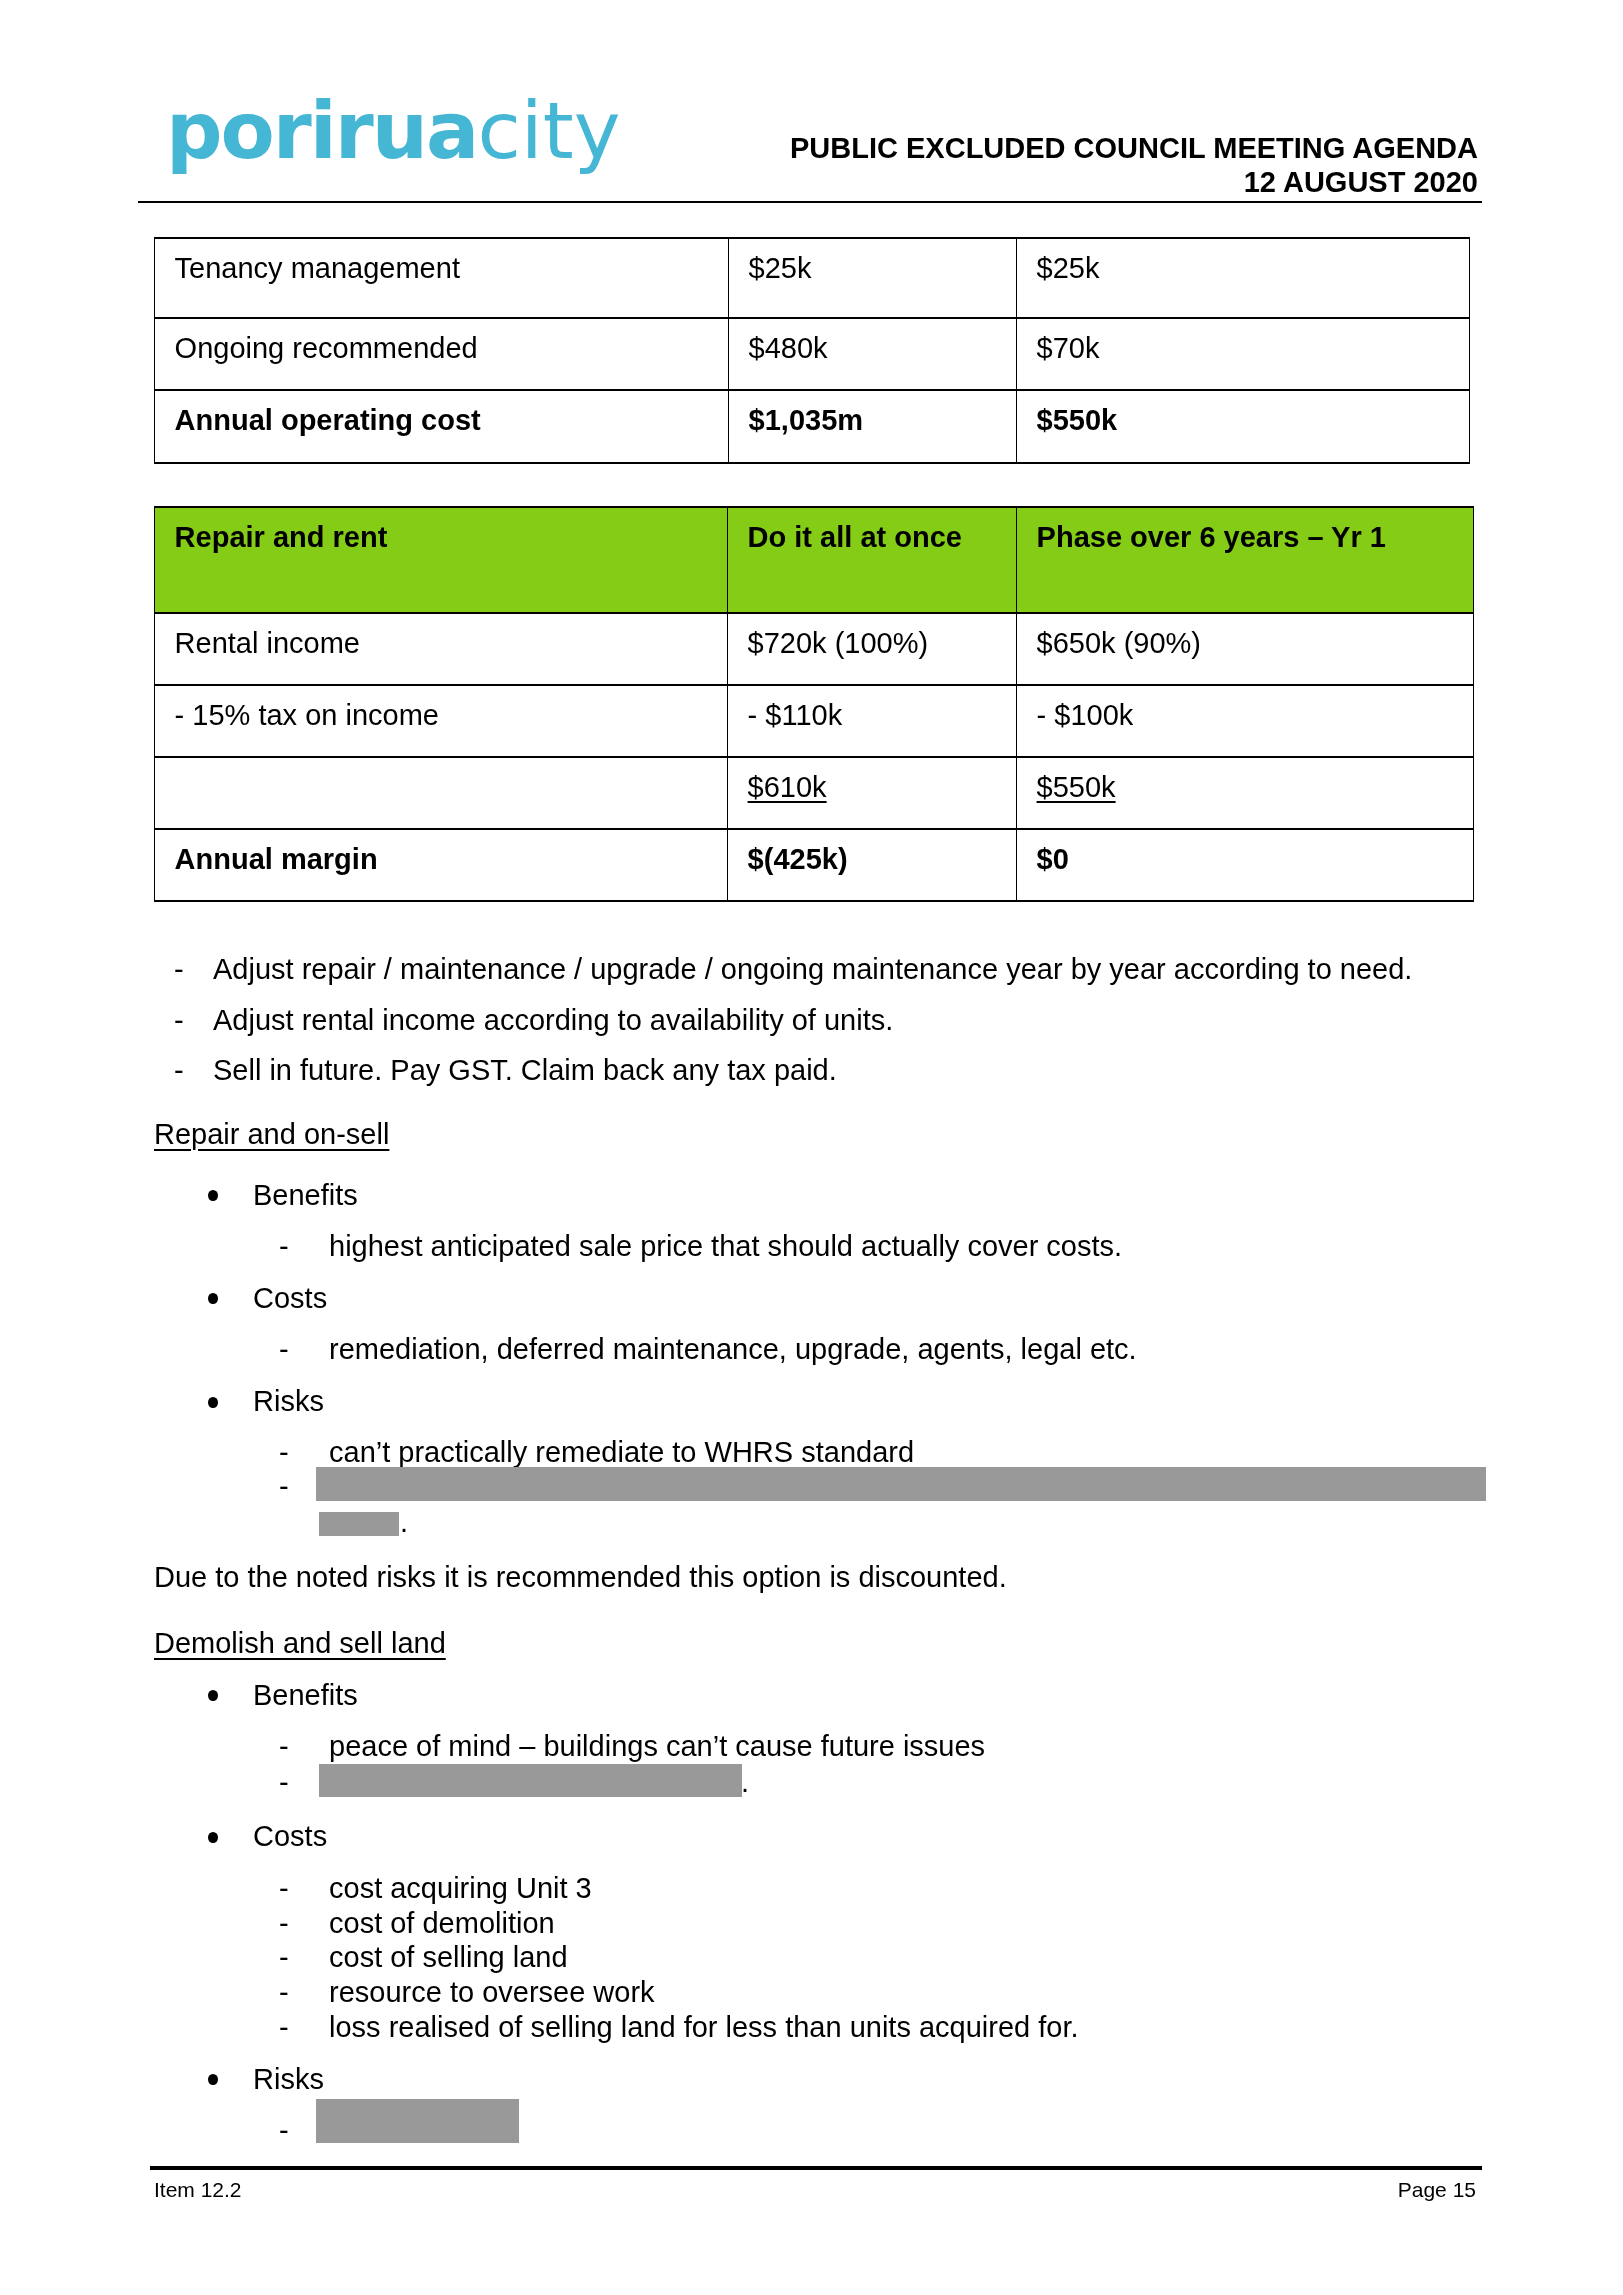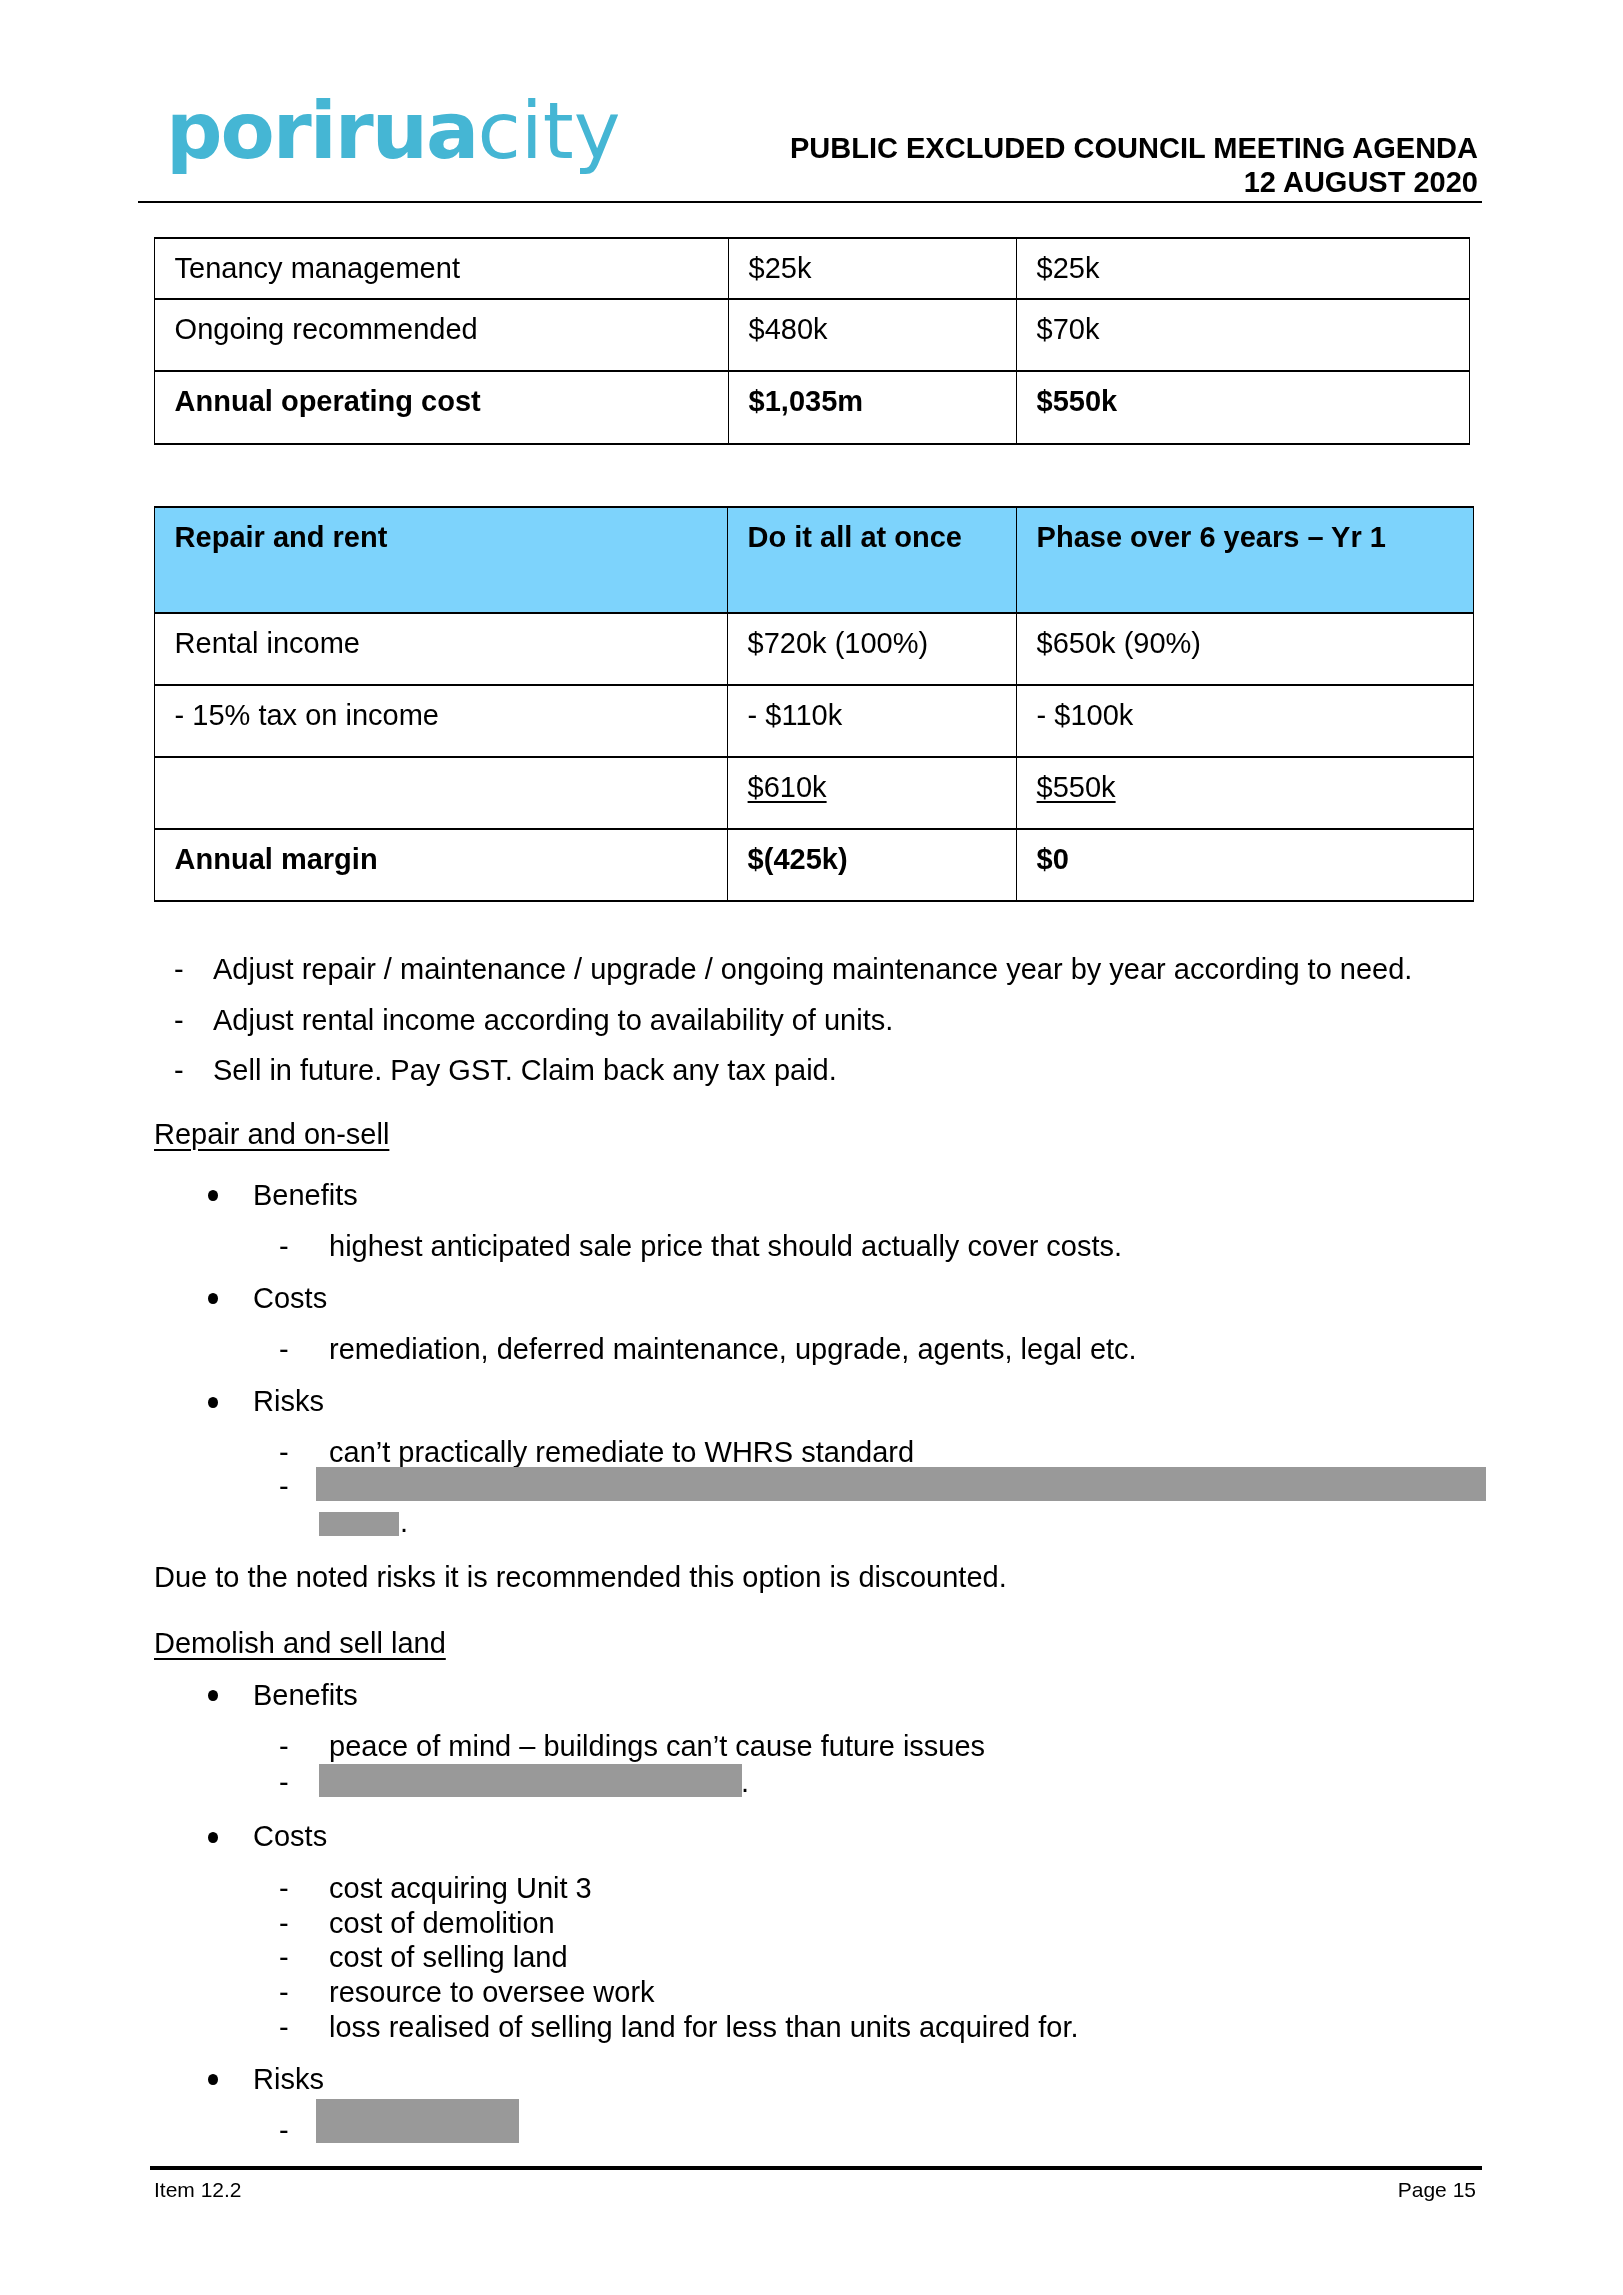--- a/index.html
+++ b/index.html
@@ -10,21 +10,21 @@
           font-size: 79px; line-height: 1; color: #45b6d4; letter-spacing: -2px; white-space: nowrap; }
   .logo .bold { font-weight: bold; }
   .logo .light { font-weight: normal; letter-spacing: 0; }
   .hdr-text { right: 145px; text-align: right; font-weight: bold; font-size: 29px; line-height: 34px; white-space: nowrap; }
   .hdr-rule { left: 138px; top: 201px; width: 1344px; height: 2px; background: #000; }
 
   table.t { position: absolute; border-collapse: collapse; font-size: 29px; table-layout: fixed; }
   table.t td { border-left: 0.7px solid #000; border-right: 0.7px solid #000; border-top: 2px solid #000; border-bottom: 2px solid #000;
                vertical-align: top; padding: 11.8px 19.6px 0 19.6px; line-height: 35px; }
   table.t td.b { font-weight: bold; }
-  table.t tr.hdr td { background: #7dd3fc; font-weight: bold; }
+  table.t tr.hdr td { background: #84cc16; font-weight: bold; }
   table.t td.first { border-left: 1.3px solid #000; }
   table.t td.last { border-right: 1.3px solid #000; }
   .u { text-decoration: underline; text-underline-offset: 3.9px; text-decoration-thickness: 2px; }
 
   .line { position: absolute; font-size: 29px; line-height: 34px; white-space: nowrap; }
   .dash { position: absolute; font-size: 29px; line-height: 34px; }
   .dot { position: absolute; width: 9.8px; height: 11px; border-radius: 50%; background: #000; }
   .redact { position: absolute; background: #999999; }
   .heading-u { text-decoration: underline; text-underline-offset: 4.6px; text-decoration-thickness: 2px; }
   .foot-rule { left: 150px; top: 2166px; width: 1332px; height: 3.9px; background: #000; }
@@ -40,21 +40,21 @@
 <div class="abs hdr-text" style="top:165px;">12 AUGUST 2020</div>
 <div class="abs hdr-rule"></div>
 
 <table class="t" style="left:154px; top:237px; width:1315px;">
   <colgroup>
       <col style="width:574px">
       <col style="width:288px">
       <col style="width:453px">
     </colgroup>
   <tbody>
-      <tr style="height:61px">
+      <tr style="height:80px">
     <td class="first">Tenancy management</td>
     <td>$25k</td>
     <td class="last">$25k</td>
   </tr>
   <tr style="height:72px">
     <td class="first">Ongoing recommended</td>
     <td>$480k</td>
     <td class="last">$70k</td>
   </tr>
   <tr style="height:73px">

